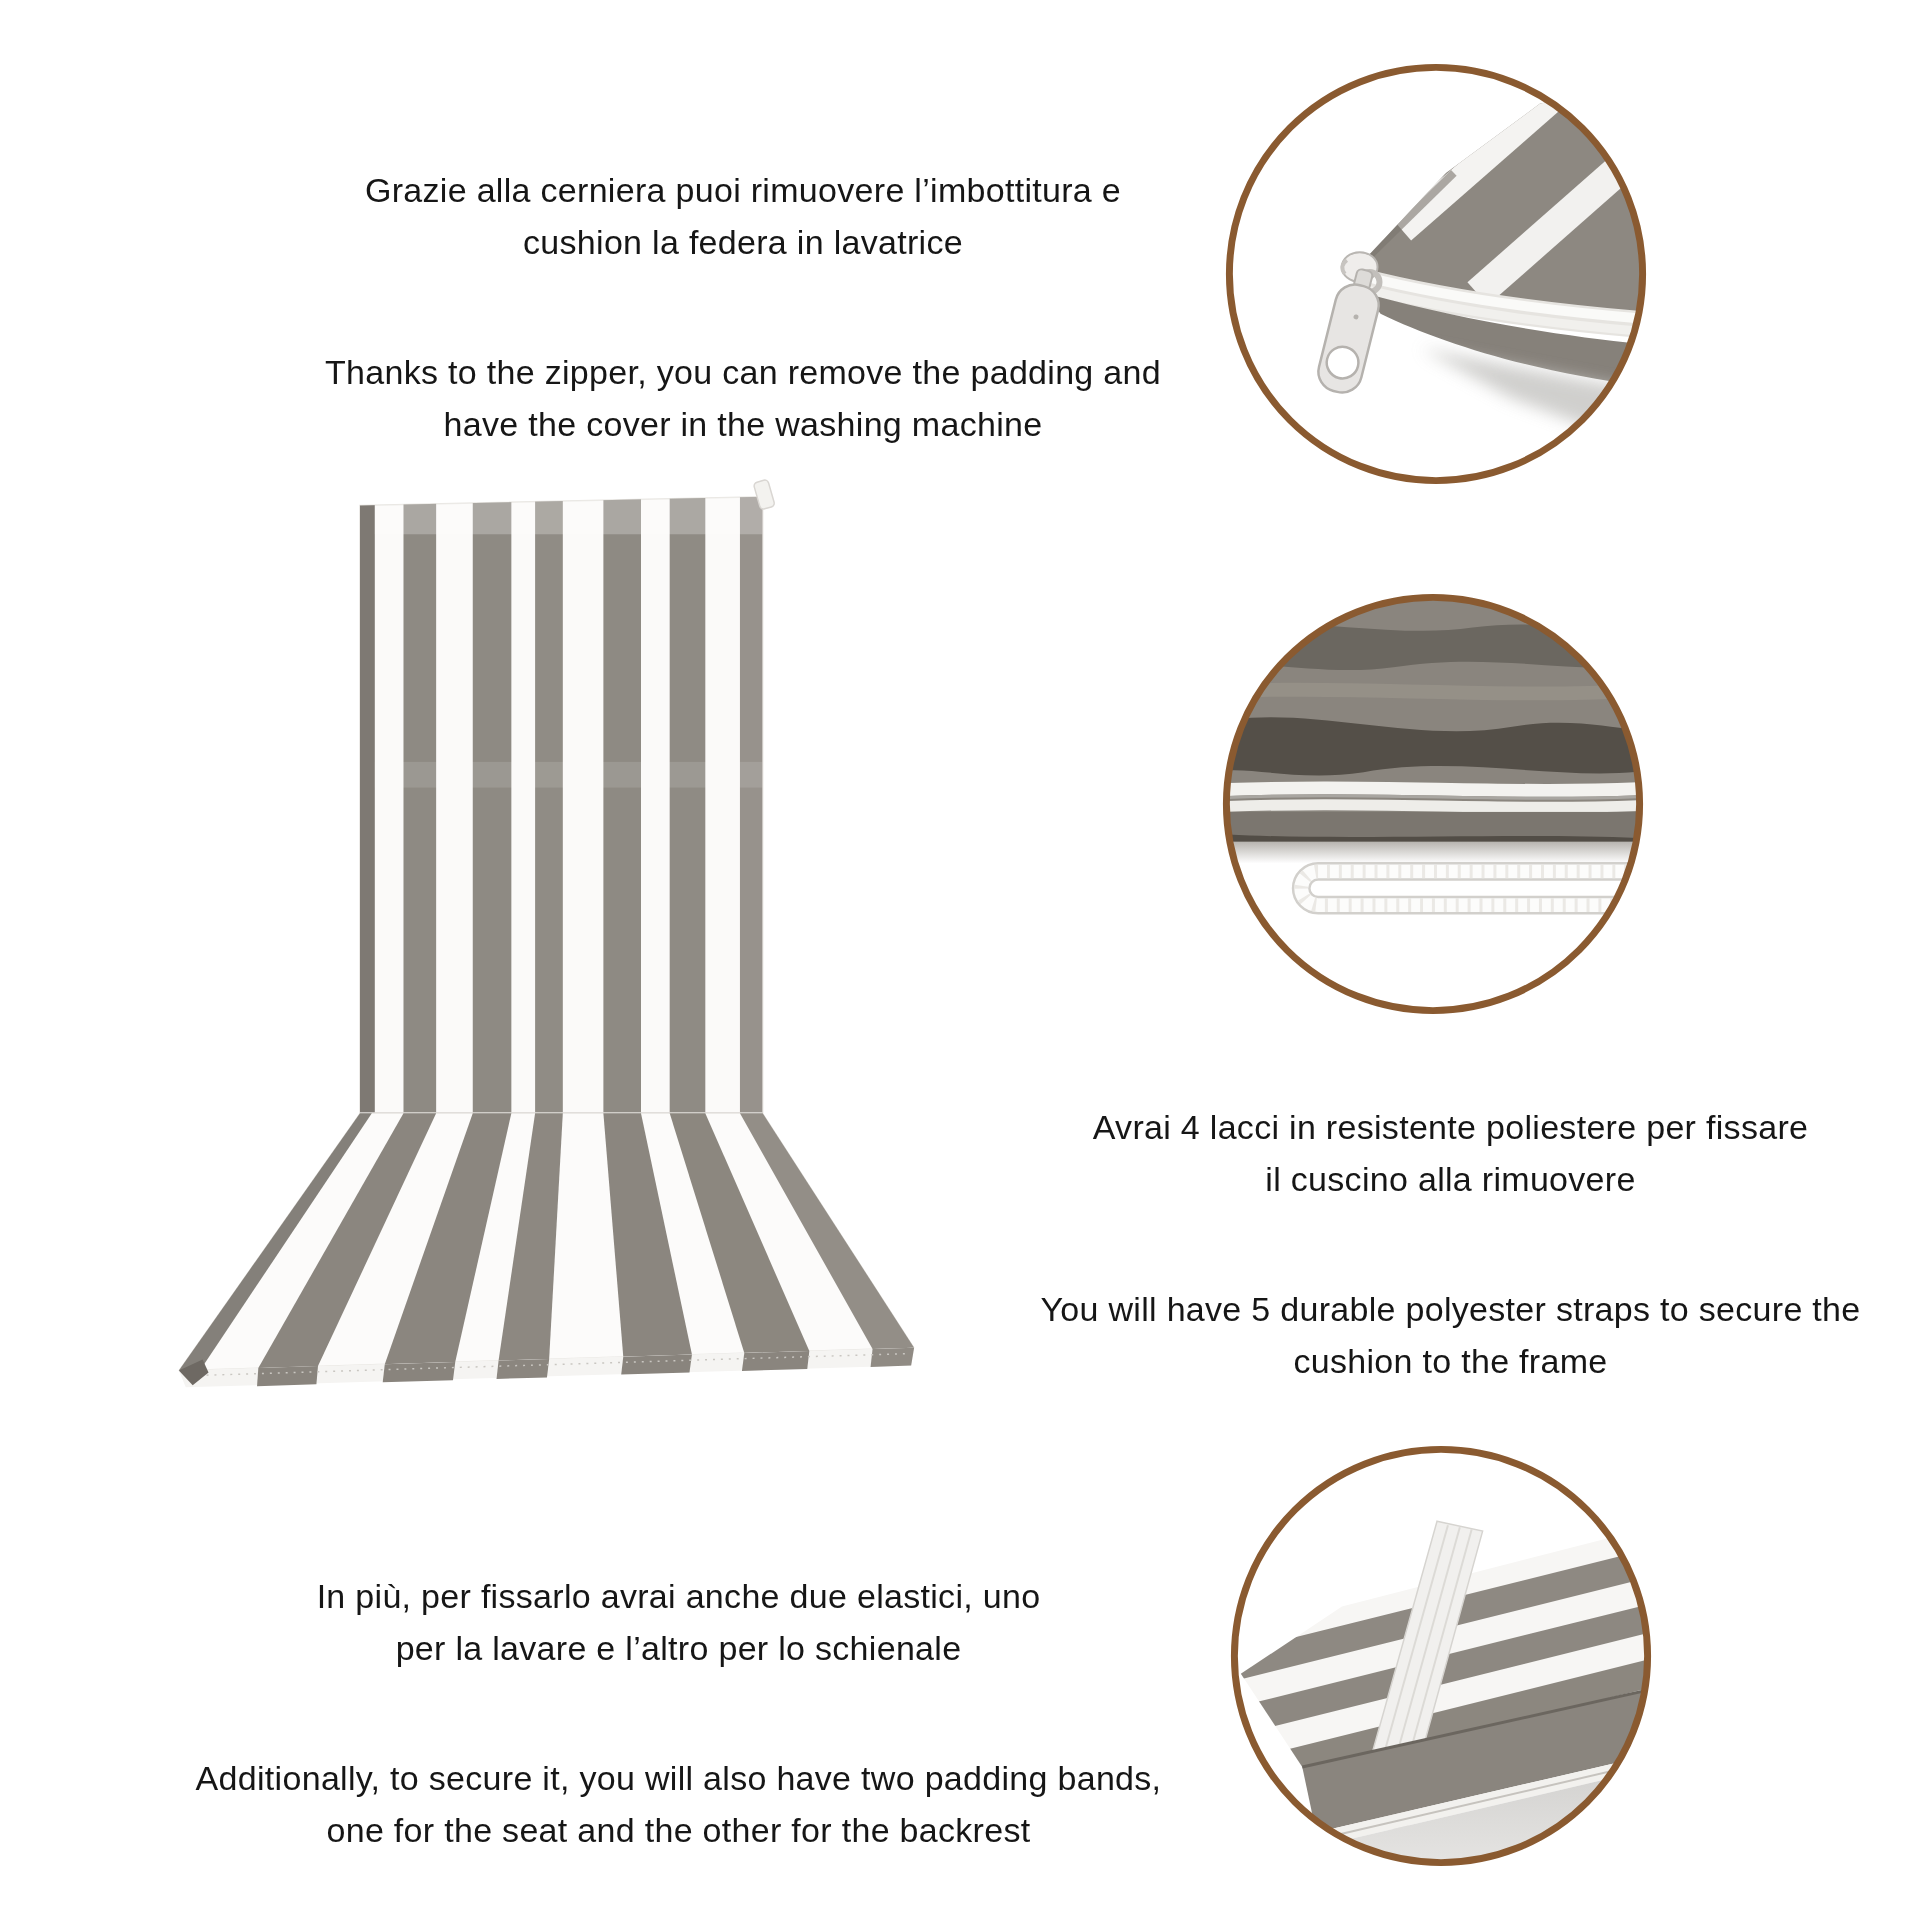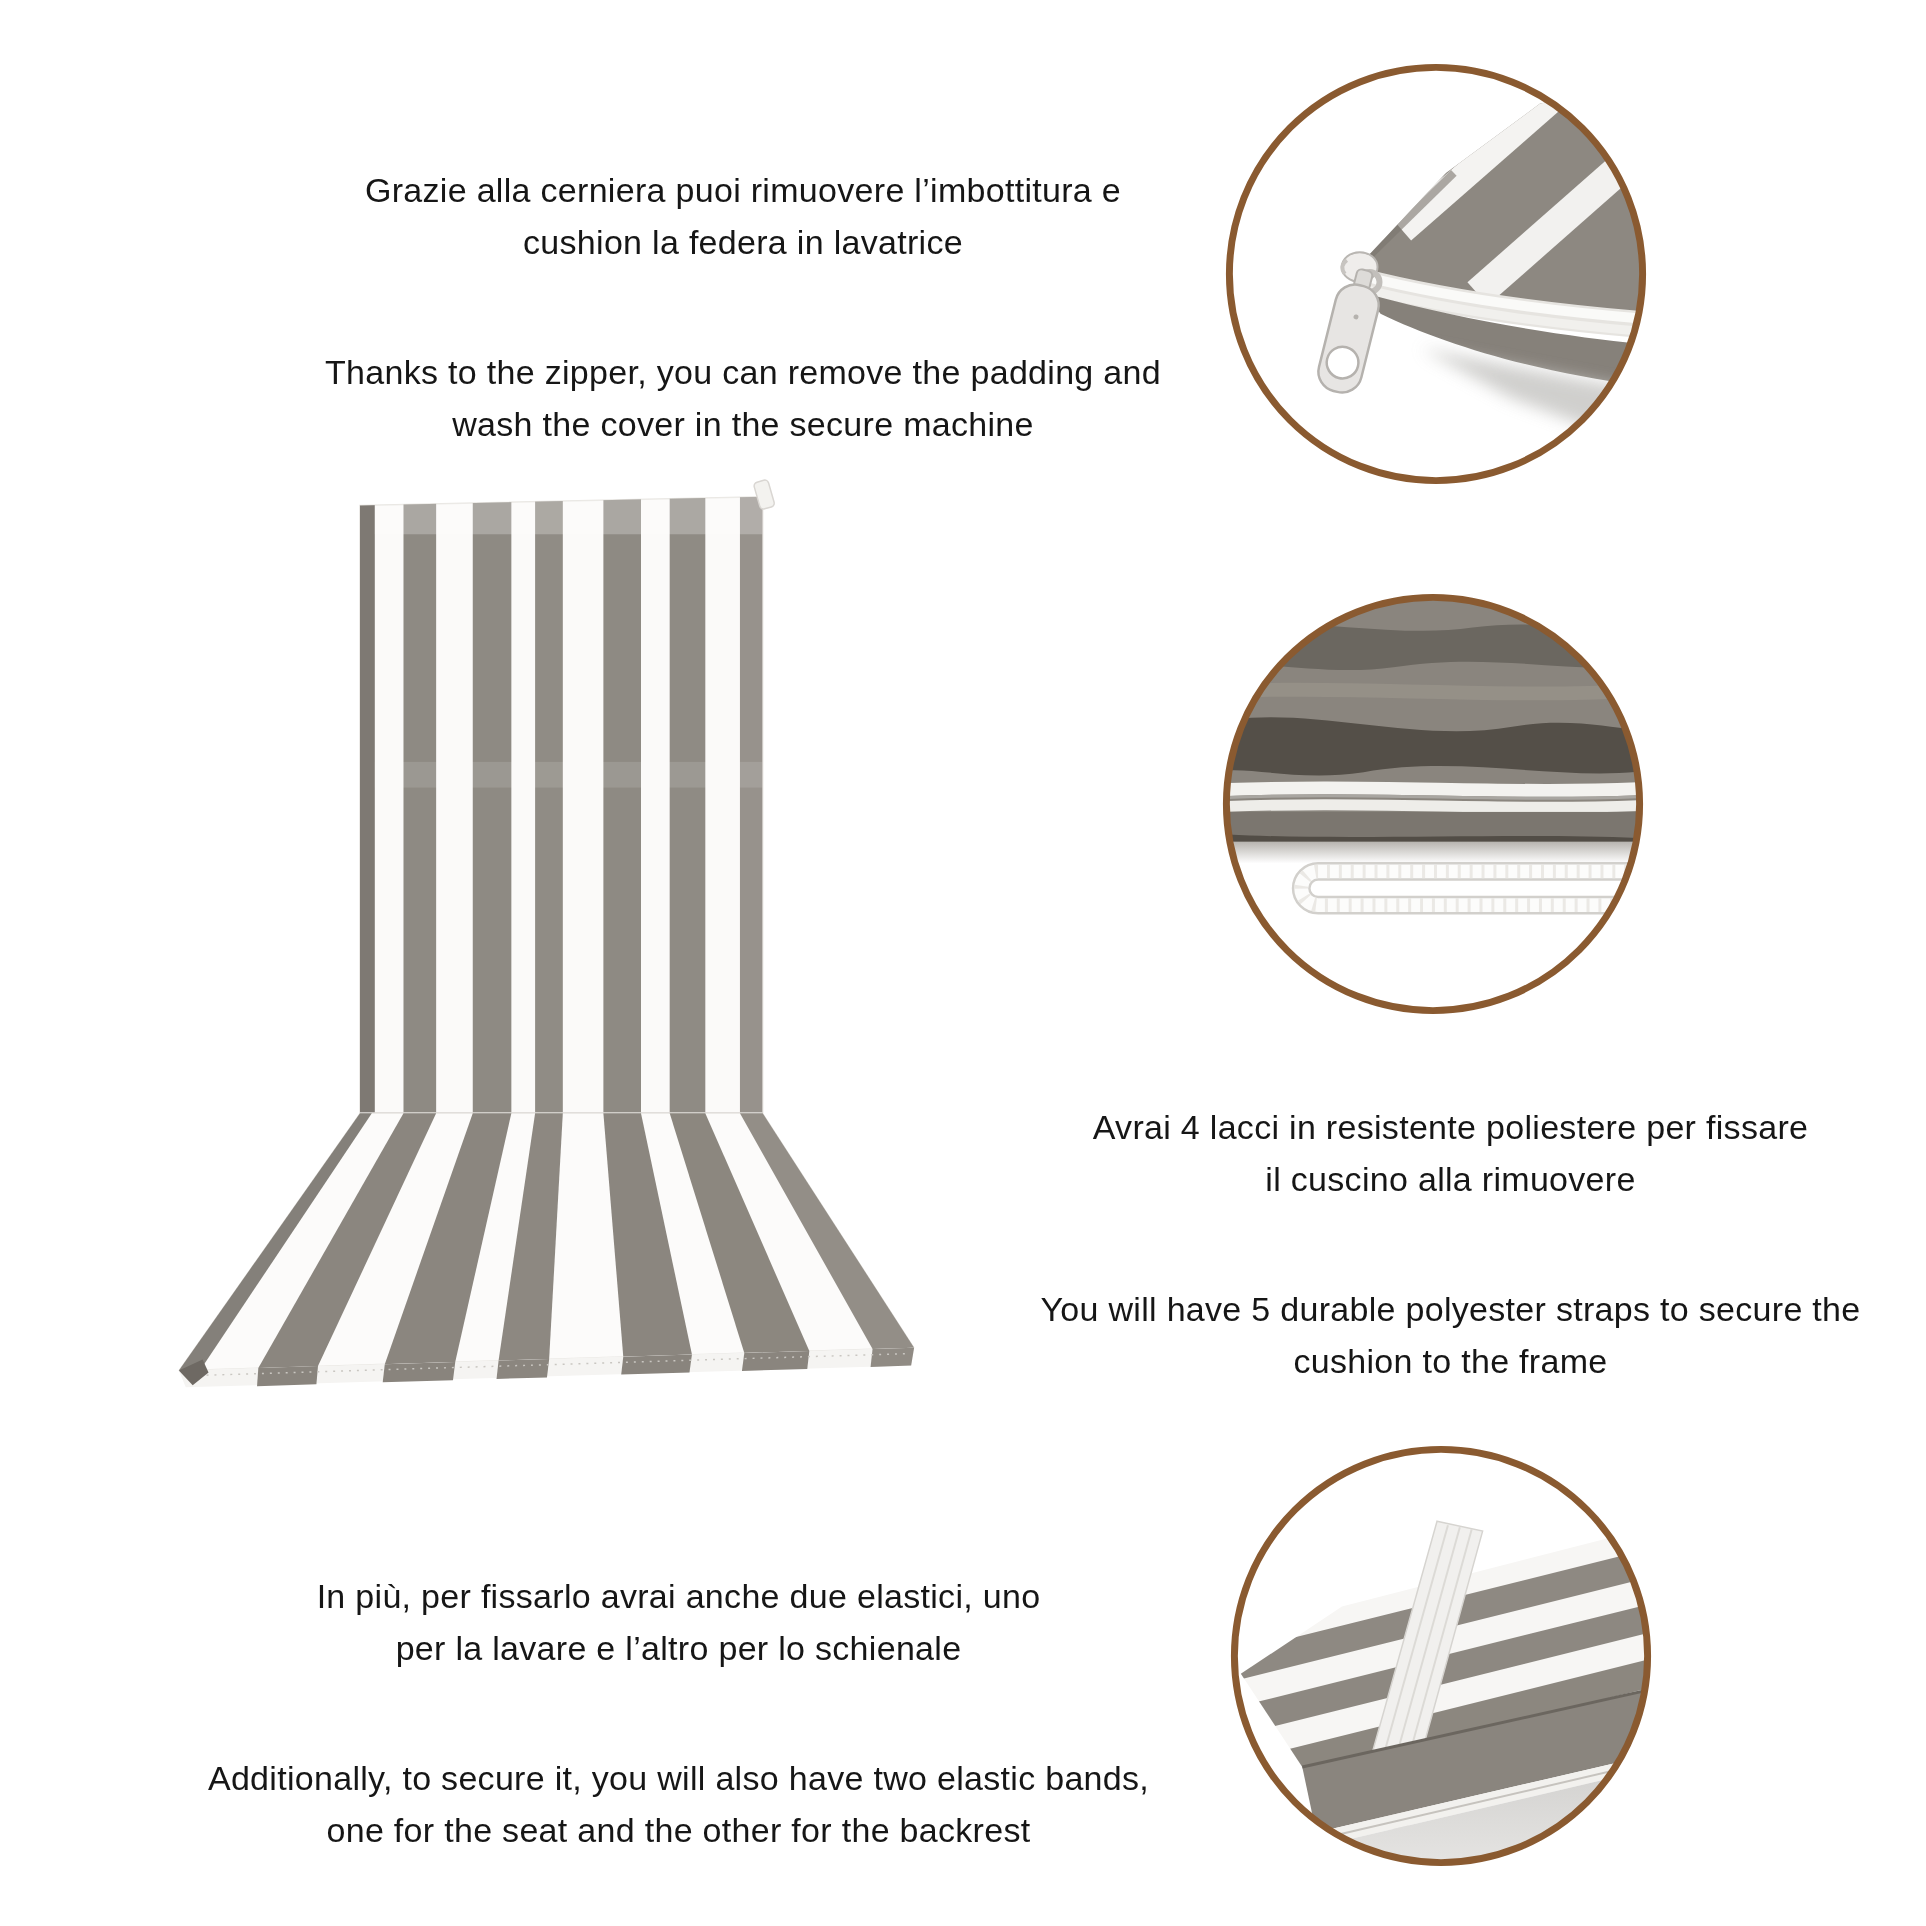--- a/index.html
+++ b/index.html
@@ -18,42 +18,42 @@
 
 <div class="canvas">
 
   <div class="tb" id="tb-zipper">
     <div class="para it">
       <div class="line">Grazie alla cerniera puoi rimuovere l’imbottitura e</div>
       <div class="line">cushion la federa in lavatrice</div>
     </div>
     <div class="para en">
       <div class="line">Thanks to the zipper, you can remove the padding and</div>
-      <div class="line">wash the cover in the secure machine</div>
+      <div class="line">have the cover in the washing machine</div>
     </div>
   </div>
 
   <div class="tb" id="tb-straps">
     <div class="para it">
       <div class="line">Avrai 4 lacci in resistente poliestere per fissare</div>
       <div class="line">il cuscino alla rimuovere</div>
     </div>
     <div class="para en">
       <div class="line">You will have 5 durable polyester straps to secure the</div>
       <div class="line">cushion to the frame</div>
     </div>
   </div>
 
   <div class="tb" id="tb-elastic">
     <div class="para it">
       <div class="line">In più, per fissarlo avrai anche due elastici, uno</div>
       <div class="line">per la lavare e l’altro per lo schienale</div>
     </div>
     <div class="para en">
-      <div class="line">Additionally, to secure it, you will also have two elastic bands,</div>
+      <div class="line">Additionally, to secure it, you will also have two padding bands,</div>
       <div class="line">one for the seat and the other for the backrest</div>
     </div>
   </div>
 
   <svg class="fig" style="left:139px;top:465px" width="812" height="950" viewBox="0 0 820 960">
     <defs>
       <clipPath id="backClip">
           <polygon points="223,41 630,32 630,655 223,655"></polygon>
         </clipPath>
     </defs>

